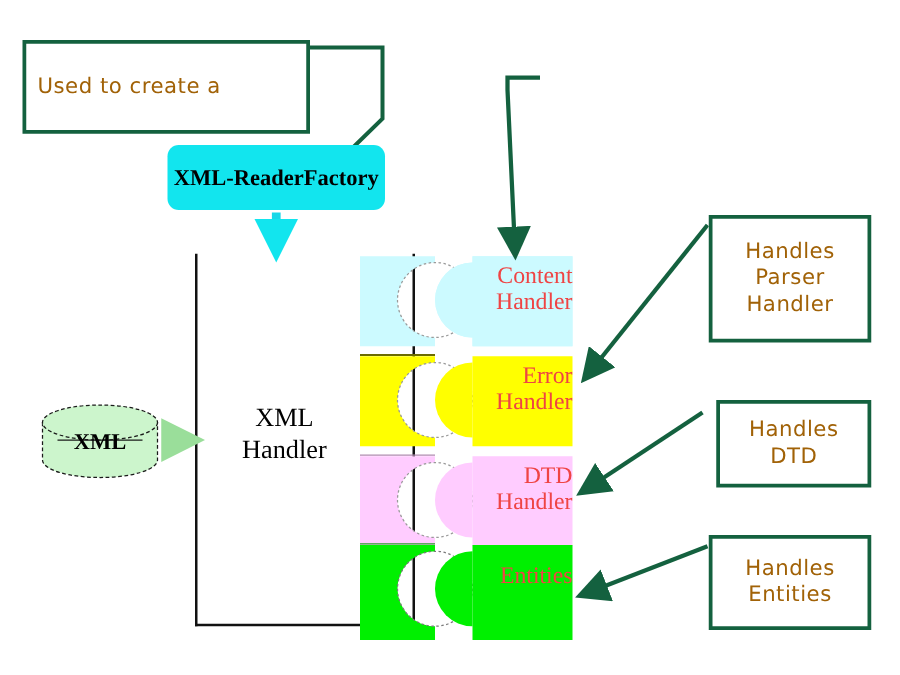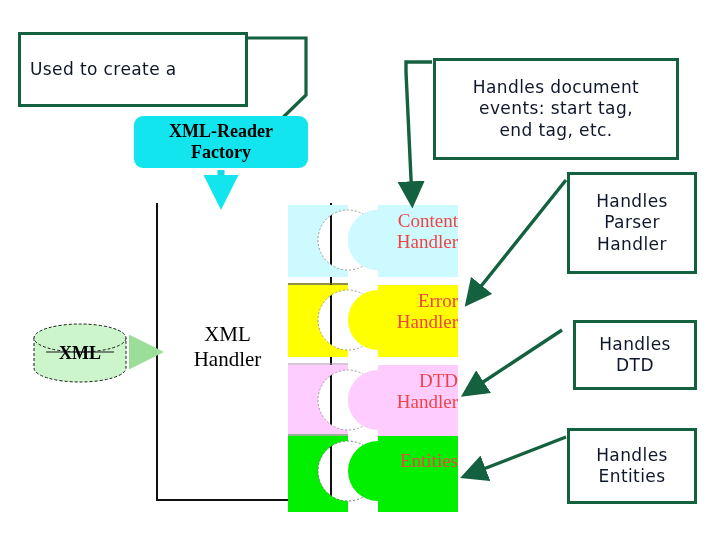--- a/index.html
+++ b/index.html
@@ -15,21 +15,21 @@
     overflow: hidden;
     font-family: "DejaVu Sans", sans-serif;
   }
 
   
   .note {
     position: absolute;
     box-sizing: border-box;
     border: 3px solid #14613f;
     background: #ffffff;
-    color: #0f172a;
+    color: #a16207;
     font-family: "DejaVu Sans", sans-serif;
     font-size: 17px;
     line-height: 1.26;
     letter-spacing: 0.4px;
     display: flex;
     align-items: center;
     z-index: 6;
   }
   .note.center { justify-content: center; text-align: center; }
   .note.left   { justify-content: flex-start; text-align: left; padding-left: 9px; }
@@ -42,21 +42,21 @@
   
   #factory-box {
     position: absolute;
     left: 134px;
     top: 116px;
     width: 174px;
     height: 52px;
     background: #12E5EE;
     border-radius: 9px;
     display: flex;
-    flex-direction: column;
+    flex-direction: row;
     align-items: center;
     justify-content: center;
     color: #000000;
     font-weight: bold;
     font-size: 18px;
     line-height: 1.15;
     z-index: 5;
   }
 
   
@@ -247,27 +247,20 @@
 
     <line x1="566" y1="437" x2="468" y2="475" stroke="#14613f" stroke-width="3.4" marker-end="url(#ah2)"></line>
   </svg>
 
   <div class="note left" id="note-factory" style="left:18px; top:32px; width:230px; height:75px;">
     <div>
       <div>Used to create a</div>
     </div>
   </div>
 
-  <div class="note center" id="note-content" style="left:433px; top:58px; width:246px; height:102px;">
-    <div>
-      <div>Handles document</div>
-      <div>events: start tag,</div>
-      <div>end tag, etc.</div>
-    </div>
-  </div>
 
   <div class="note center" id="note-error" style="left:567px; top:172px; width:130px; height:102px;">
     <div>
       <div>Handles</div>
       <div>Parser</div>
       <div>Handler</div>
     </div>
   </div>
 
   <div class="note center" id="note-dtd" style="left:573px; top:320px; width:124px; height:70px;">

